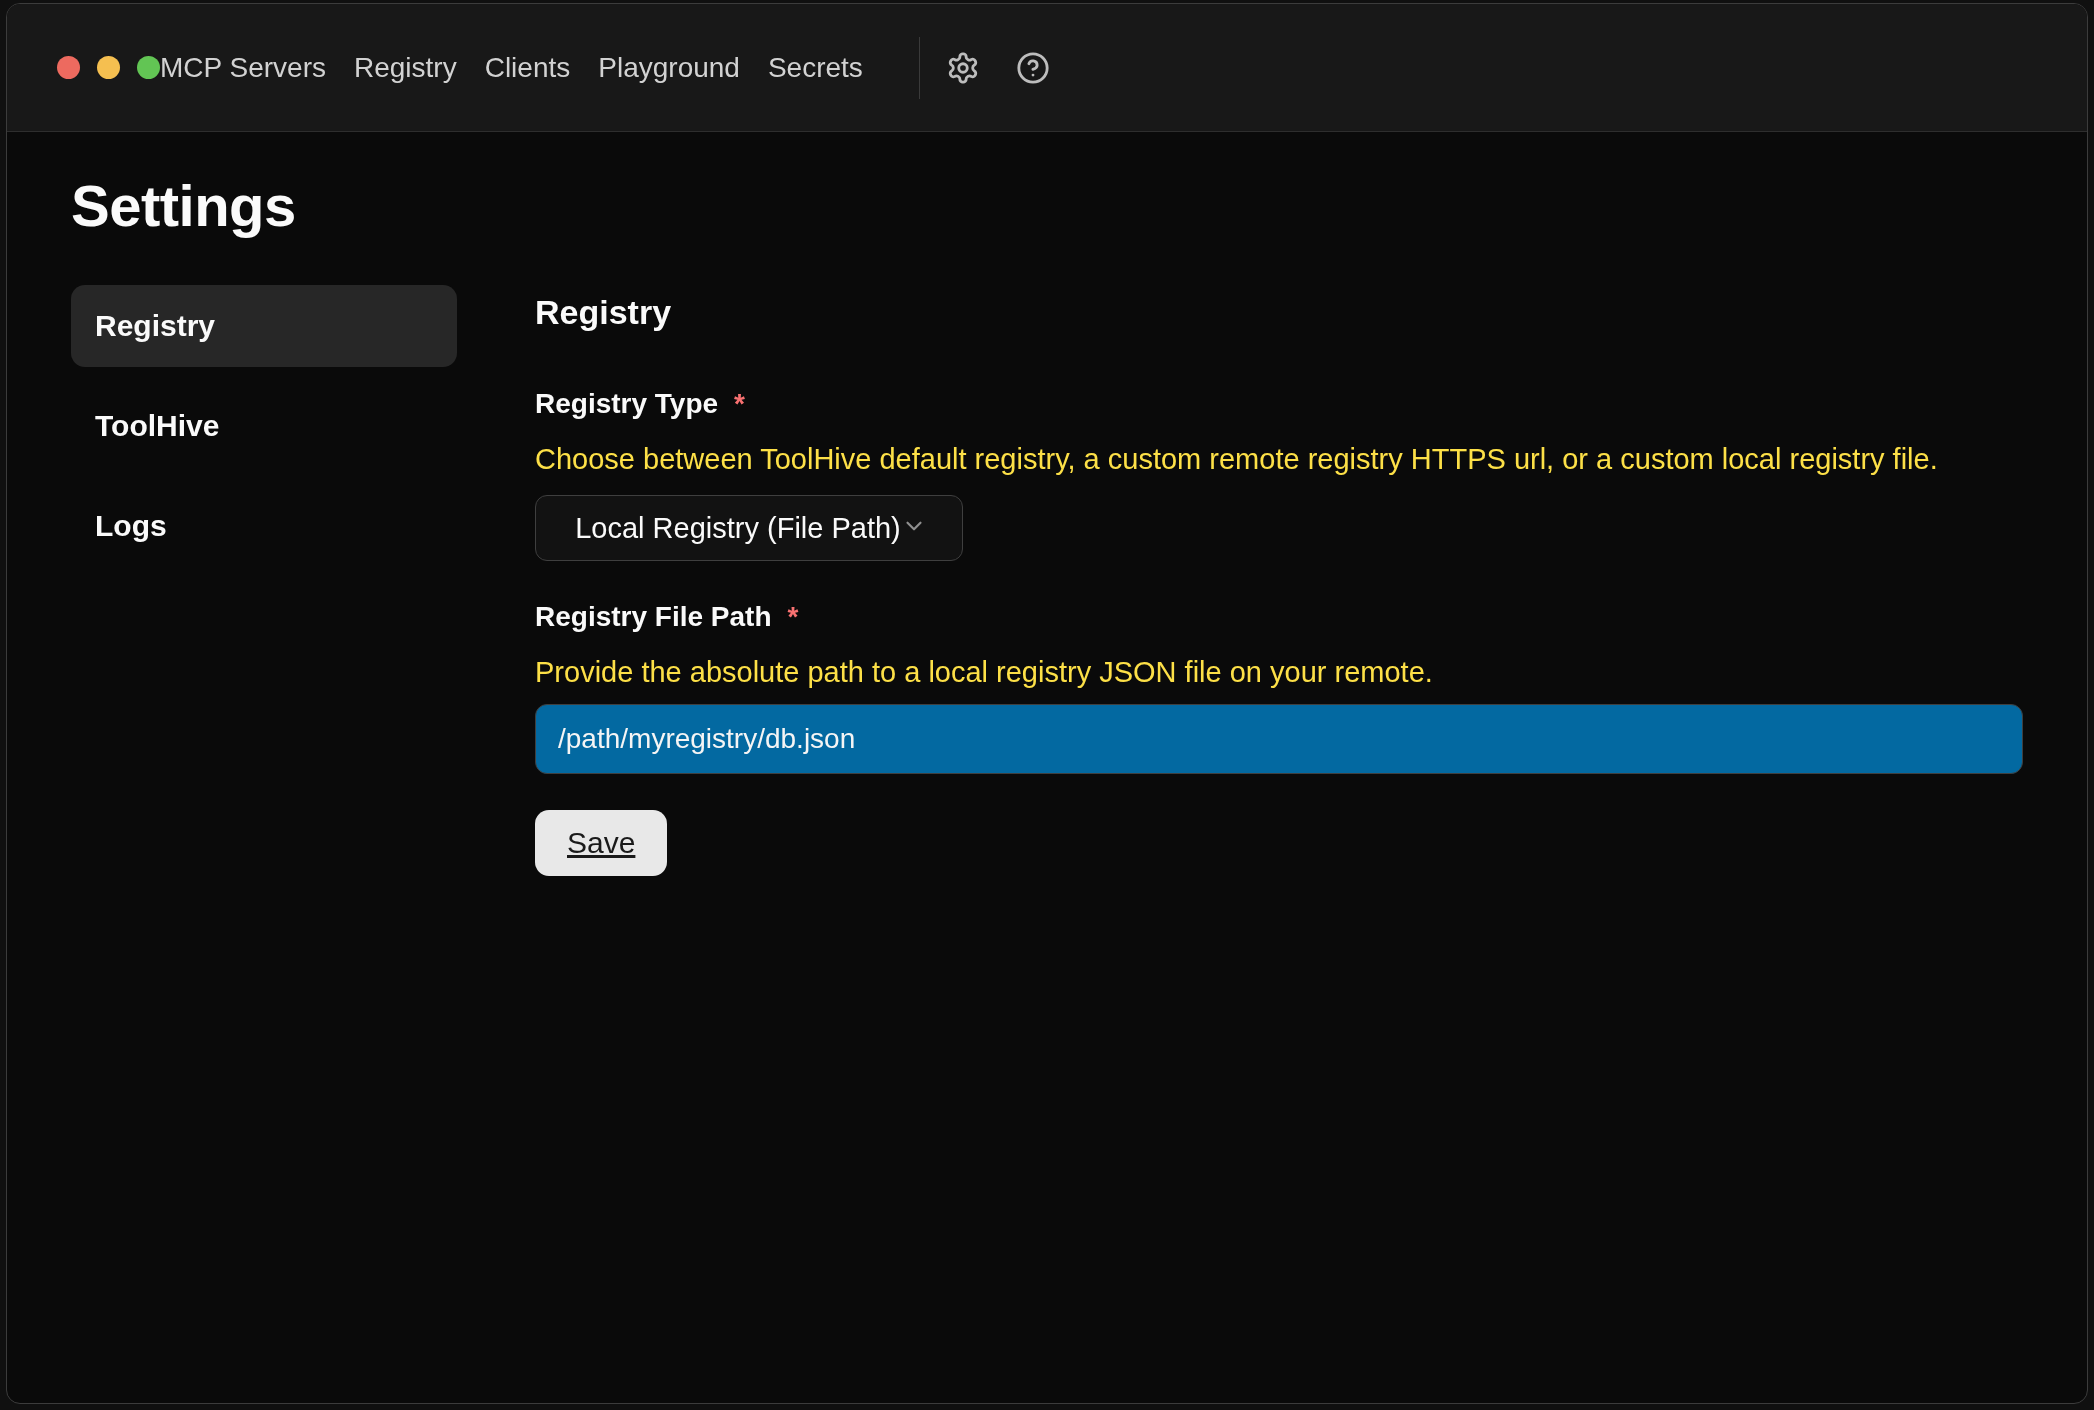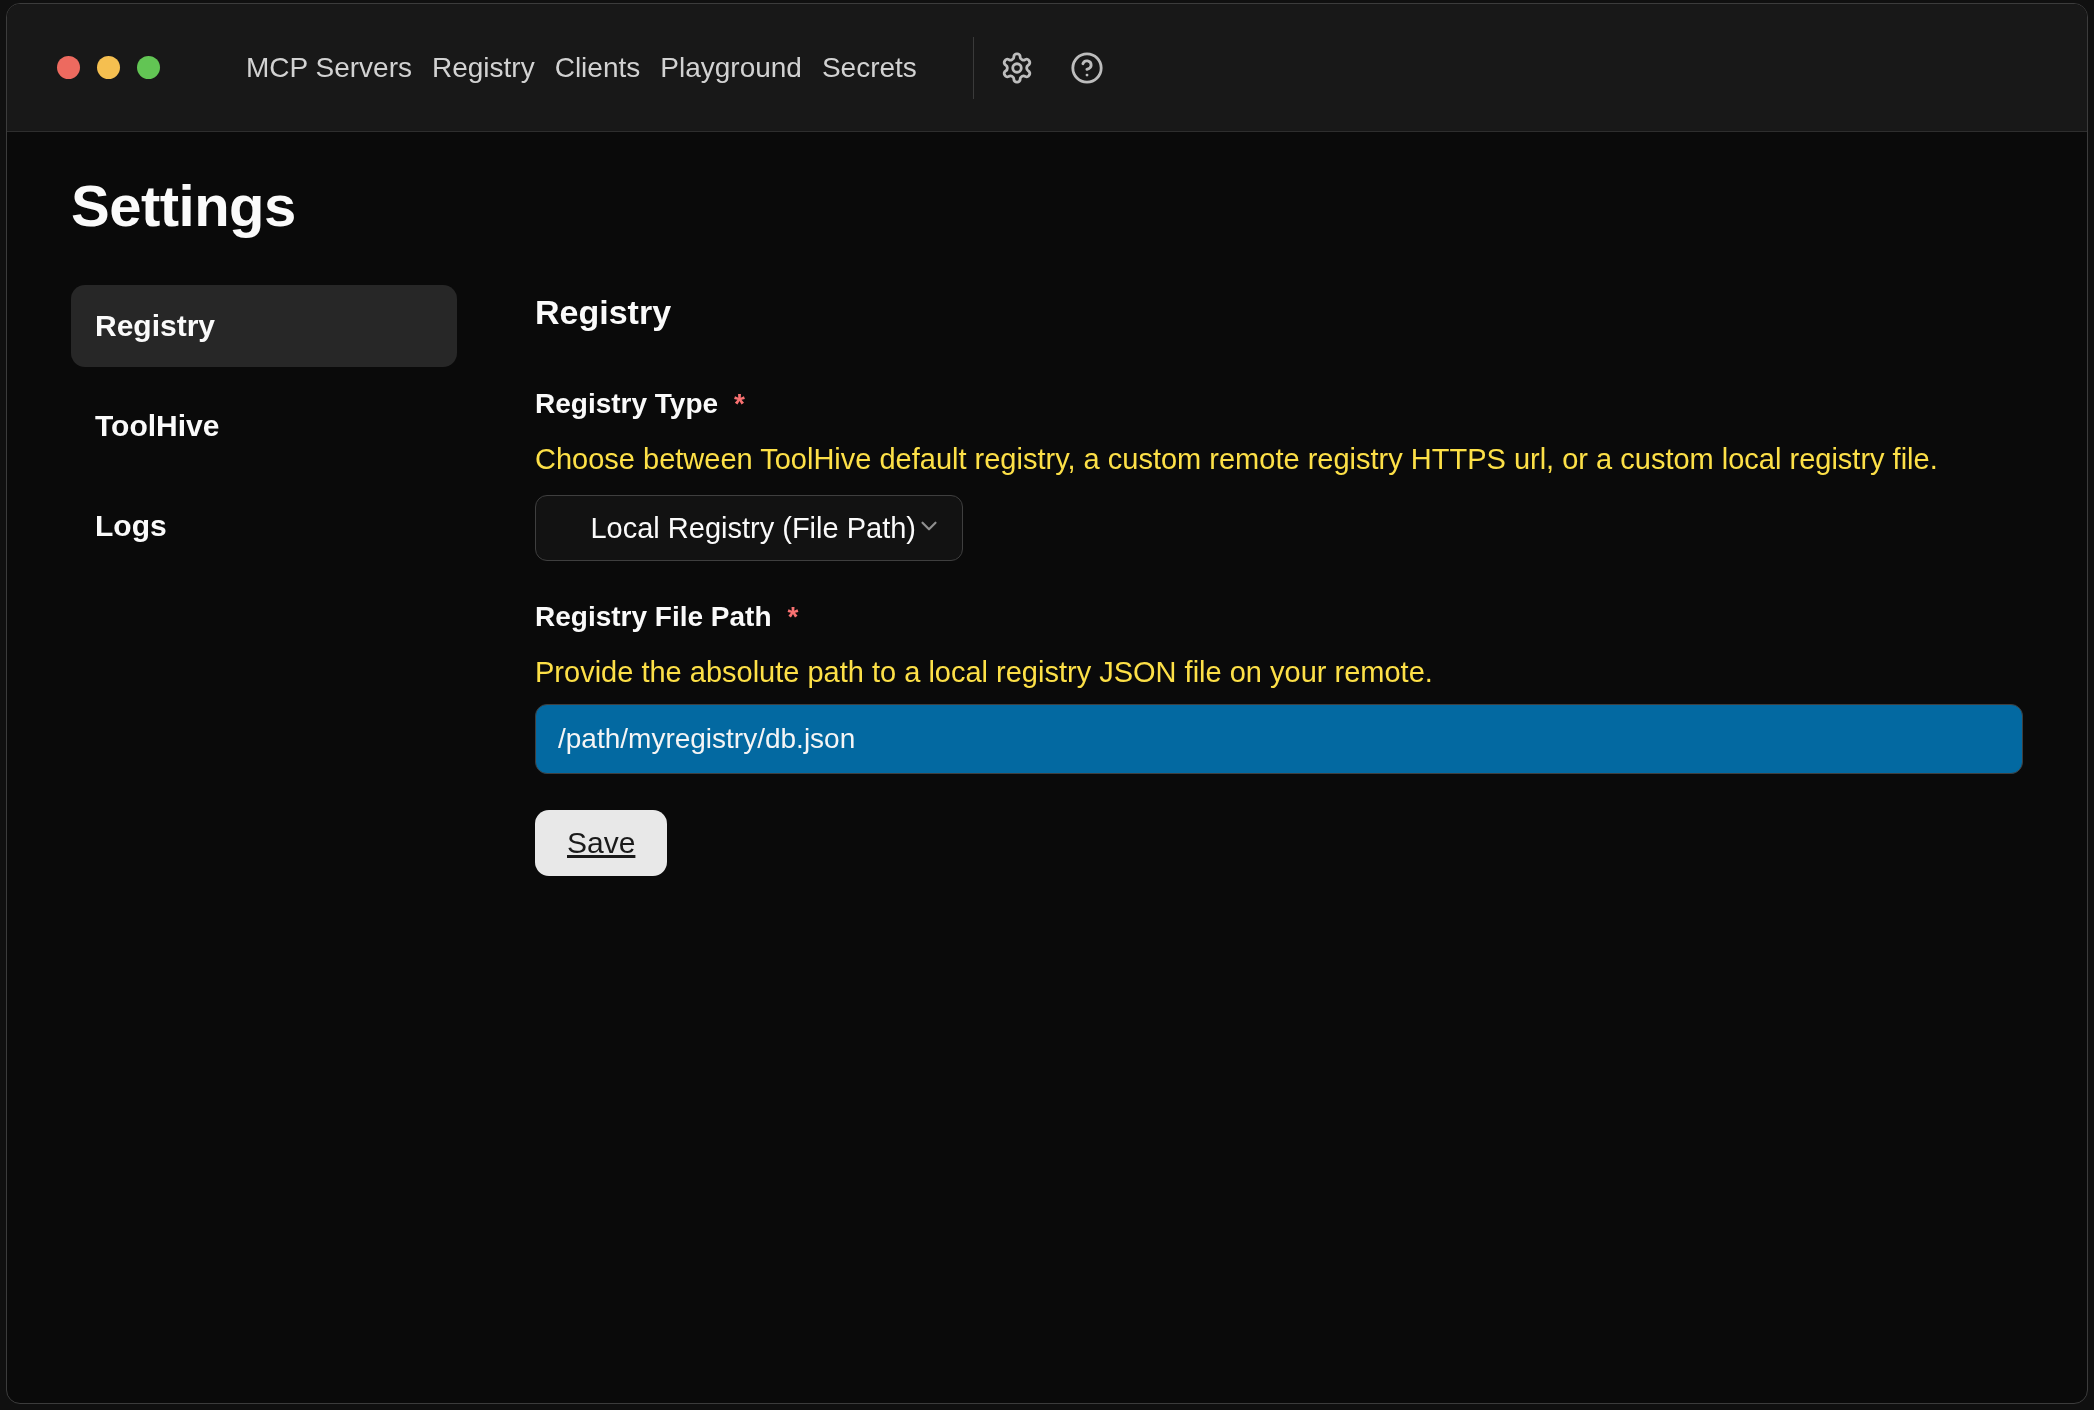--- a/index.html
+++ b/index.html
@@ -21,21 +21,21 @@
   
   .titlebar {
     flex:none; height:128px;
     background:#181818;
     border-bottom:1px solid #2e2e2e;
     display:flex; align-items:center;
     padding:0 40px 0 50px;
   }
   .lights { display:flex; gap:17px; flex:none; }
   .light { width:23px; height:23px; border-radius:50%; }
-  .nav { display:flex; gap:20px; margin-left:86px; align-items:center; }
+  .nav { display:flex; gap:28px; align-items:center; }
   .nav-item {
     font-size:28px; color:#d2d2d2; cursor:default; white-space:nowrap;
   }
   .tb-divider { width:1px; height:62px; background:#3a3a3a; margin:0 26px 0 56px; }
   .tb-icons { display:flex; gap:36px; align-items:center; }
   .tb-icons svg { display:block; }
   
   .content { flex:1; padding:0 64px; overflow:hidden; }
   .page-title {
     margin-top:40px;
@@ -56,21 +56,21 @@
     margin-top:56px; display:flex; align-items:center;
     font-size:28px; font-weight:600; color:#fafafa;
   }
   .field-label.second { margin-top:40px; }
   .req { margin-left:16px; font-size:28px; font-weight:600; }
   .field-desc { margin-top:20px; font-size:29px; color:#fde047; line-height:1.35; }
   .dropdown {
     margin-top:16px; width:428px; height:66px;
     background:#121212;
     border:1px solid #3f3f3f; border-radius:12px;
-    display:flex; align-items:center; justify-content:flex-end;
+    display:flex; align-items:center; justify-content:center;
     padding:0 20px 0 24px;
     cursor:default;
   }
   .dropdown-value { font-size:29px; color:#fafafa; white-space:nowrap; }
   .text-input {
     margin-top:12px; width:100%; height:70px;
     background:#0369a1;
     border:1px solid #3f3f3f; border-radius:12px;
     padding:0 22px;
     font-family:"Liberation Sans", sans-serif;

